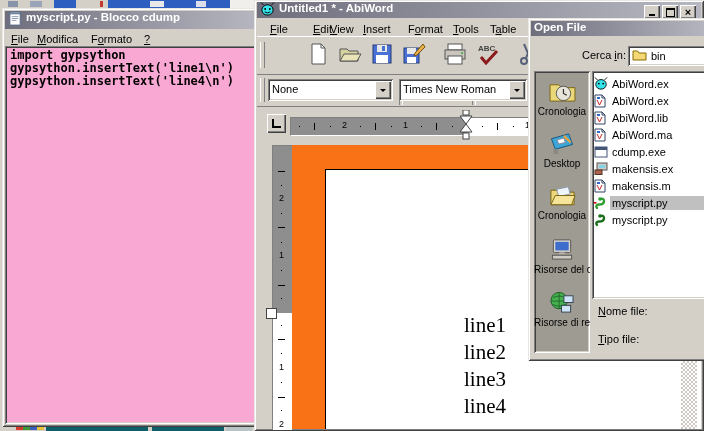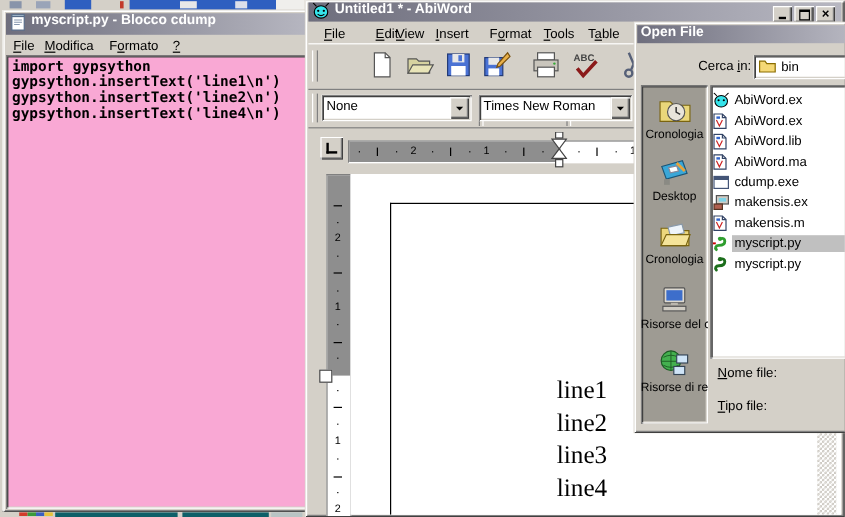--- a/index.html
+++ b/index.html
@@ -78,21 +78,20 @@
     <div class="abs menubar" style="left:3px;top:22px;right:0;height:16px;">
       <span class="m" style="left:6px;"><span class="u">F</span><span>i</span><span>l</span><span>e</span></span>
       <span class="m" style="left:32px;"><span class="u">M</span><span>o</span><span>d</span><span>i</span><span>f</span><span>i</span><span>c</span><span>a</span></span>
       <span class="m" style="left:86px;"><span>F</span><span class="u">o</span><span>r</span><span>m</span><span>a</span><span>t</span><span>o</span></span>
       <span class="m" style="left:139px;"><span class="u">?</span></span>
     </div>
     <div class="abs bevel-in" style="left:3px;top:38px;right:0;height:378px;background:#f9a8d4;">
       <div class="abs" style="left:5px;top:3px;font-family:'DejaVu Sans Mono',monospace;font-weight:bold;font-size:12px;line-height:13px;">
         <div class="codeline">import gypsython</div>
         <div class="codeline">gypsython.insertText('line1\n')</div>
-        <div class="codeline">gypsython.insertText('line2\n')</div>
         <div class="codeline">gypsython.insertText('line4\n')</div>
       </div>
     </div>
   </div>
 
   <div class="abs bevel-out" style="left:254px;top:0;width:450px;height:431px;background:#d4d0c8;z-index:2;">
     <div class="abs titlebar" style="left:3px;top:2px;right:3px;height:16px;">
       <span style="display:flex;margin-right:4px;">
         <svg width="15" height="14" viewBox="0 0 16 14">
             <path d="M4 3 L1 0 M12 3 L15 0 M4 5 L2 7 M12 5 L14 7" stroke="#000" stroke-width="1" fill="none"></path>
@@ -249,21 +248,21 @@
       <div class="vtick" style="left:5px;top:193px;width:7px;height:1px;"></div>
       <div class="vdot" style="left:8px;top:207px;width:1px;height:1px;"></div>
       <div class="vnum" style="left:6px;top:217px;">1</div>
       <div class="vdot" style="left:8px;top:236px;width:1px;height:1px;"></div>
       <div class="vtick" style="left:5px;top:251px;width:7px;height:1px;"></div>
       <div class="vdot" style="left:8px;top:264px;width:1px;height:1px;"></div>
       <div class="vnum" style="left:6px;top:274px;">2</div>
     </div>
     <div class="abs" style="left:12px;top:308px;width:9px;height:9px;background:#fff;border:1px solid #444;"></div>
 
-    <div class="abs" style="left:38px;top:145px;right:3px;bottom:2px;background:#ffffff;overflow:hidden;">
+    <div class="abs" style="left:38px;top:145px;right:3px;bottom:2px;background:#f97316;overflow:hidden;">
       <div class="abs" style="left:33px;top:24px;right:0;bottom:0;background:#fff;border-left:1px solid #000;border-top:1px solid #000;">
         <div class="abs" style="left:138px;top:142px;">
           <div class="docline">line1</div>
           <div class="docline">line2</div>
           <div class="docline">line3</div>
           <div class="docline">line4</div>
         </div>
       </div>
       <div class="abs checker" style="right:4px;top:0;width:16px;bottom:0;"></div>
     </div>

